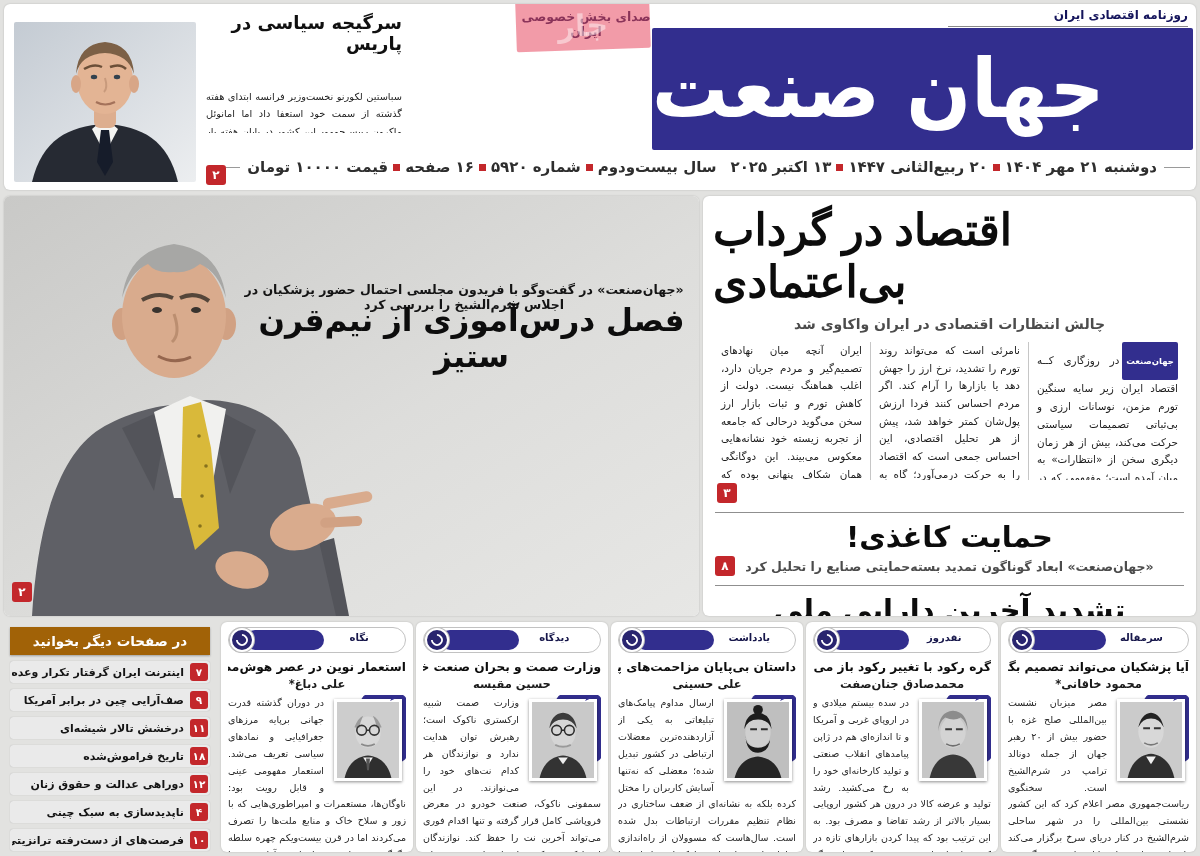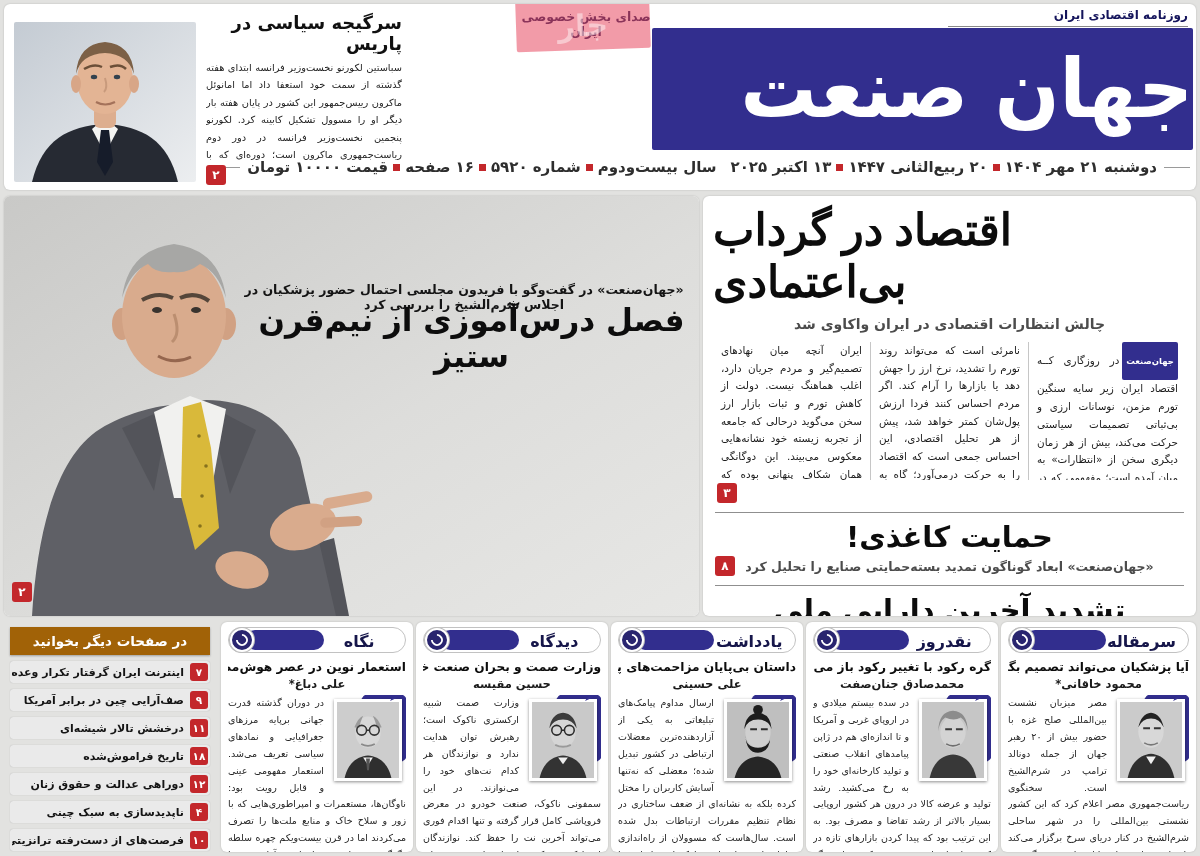--- a/index.html
+++ b/index.html
@@ -10,33 +10,33 @@
   
   .top-panel { left:4px; top:4px; width:1192px; height:186px; }
   .mast-tagline { position:absolute; top:4px; right:8px; width:240px; text-align:right;
     font-size:12px; font-weight:bold; color:#15155c; border-bottom:1px solid #888; padding-bottom:4px; }
   .mast-slogan { position:absolute; top:5px; left:502px; width:160px; text-align:center;
     font-size:12.5px; font-weight:bold; color:#1a1a50; }
   .stamp { position:absolute; top:-4px; left:512px; width:134px; height:50px; background:rgba(231,73,96,.55);
     transform:rotate(-2deg); border-radius:2px; display:flex; align-items:center; justify-content:center; }
   .stamp span { font-size:30px; font-weight:bold; color:rgba(255,255,255,.45); letter-spacing:6px; }
   .mast-box { position:absolute; top:24px; left:648px; right:3px; height:122px; background:#322e8e;
-    border-radius:2px; display:flex; align-items:center; justify-content:flex-start; }
+    border-radius:2px; display:flex; align-items:center; justify-content:flex-end; }
   .mast-box .title { color:#fff; font-size:76px; font-weight:bold; line-height:1; transform:scaleY(1.08);
     letter-spacing:2px; }
   .date-row { position:absolute; top:154px; left:398px; right:6px; display:flex; align-items:center; gap:7px; direction:rtl; }
   .date-row .rule { height:1px; background:#9a9a9a; }
   .r-short { flex:0 0 26px; } .r-mid { flex:1; } .r-end { flex:0 0 14px; }
   .date-row .dtext { font-size:15px; font-weight:bold; color:#2e2e2e; white-space:nowrap; }
   .sq { display:inline-block; width:7px; height:7px; background:#c3272b; margin:0 5px; vertical-align:middle; }
 
   
   .paris { position:absolute; left:6px; top:6px; width:394px; height:176px; }
   .paris-photo { position:absolute; left:4px; top:12px; width:182px; height:160px; overflow:hidden; border-radius:2px; }
-  .paris-text { position:absolute; right:2px; left:196px; top:2px; bottom:2px; display:flex; flex-direction:column; }
+  .paris-text { position:absolute; right:2px; left:196px; top:2px; bottom:2px; display:flex; flex-direction:column;gap:29px; }
   .paris-h { font-size:18px; font-weight:bold; color:#101010; text-align:right; margin-bottom:5px; }
   .paris-b { flex:1; font-size:9.8px; line-height:1.78; text-align:justify; color:#222; overflow:hidden; }
   .paris-badge-row { height:22px; text-align:left; padding-top:2px; }
 
   .pbadge { display:inline-block; min-width:20px; height:20px; padding:0 2px; background:#c3272b; color:#fff;
     border-radius:3px; font-size:12px; font-weight:bold; line-height:20px; text-align:center; }
 
   
   .photo-panel { left:4px; top:196px; width:695px; height:420px; background:#ffffff; }
   .photo-panel svg { position:absolute; inset:0; }
@@ -62,21 +62,21 @@
   .sec-subrow .pbadge { position:absolute; left:2px; bottom:4px; }
 
   
   .opinion { top:622px; height:230px; padding:5px 7px; }
   .pill { position:relative; height:26px; border:1px solid #c2c2c2; border-radius:13px; background:#fff; margin-bottom:7px; }
   .pill-tab { position:absolute; left:16px; top:2px; bottom:2px; width:45%; background:#322e8e; border-radius:11px; }
   .pill-icon { position:absolute; left:1px; top:0; width:24px; height:24px; border-radius:50%; background:#29256f;
     border:2px solid #fff; box-shadow:0 0 0 1px #bcbcbc; }
   .pill-icon::after { content:''; position:absolute; left:4px; top:4px; width:8px; height:8px; border-radius:50%;
     border:2.5px solid #fff; border-top-color:transparent; transform:rotate(-45deg); }
-  .pill-label { position:absolute; right:0; left:48%; top:4px; text-align:center; font-size:16px; font-weight:bold; color:#16164a; }
+  .pill-label { position:absolute; right:0; left:48%; top:4px; text-align:center; font-size:10px; font-weight:bold; color:#16164a; }
   .op-h { text-align:center; font-size:12.2px; font-weight:bold; color:#0d0d0d; white-space:nowrap; overflow:hidden; letter-spacing:-.2px; }
   .op-a { text-align:center; font-size:11.5px; font-weight:bold; color:#1b1b1b; margin:3px 0 4px; }
   .op-b { font-size:9.5px; line-height:1.78; text-align:justify; color:#242424; overflow:hidden; height:158px; }
   .headshot-wrap { position:relative; float:right; width:72px; height:86px; margin:2px 2px 4px 8px; }
   .headshot-bg { position:absolute; top:-3px; right:-3px; width:46px; height:68px; background:#322e8e; border-radius:8px; }
   .headshot-img { position:absolute; inset:2px; background:#c9c9c9; border:3px solid #fff; box-shadow:0 1px 3px rgba(0,0,0,.45); }
   .headshot-img svg { display:block; width:100%; height:100%; }
   .pen-icon { position:absolute; top:-9px; right:2px; width:14px; height:14px; }
 
   .op-1 { left:1001px; width:195px; }

